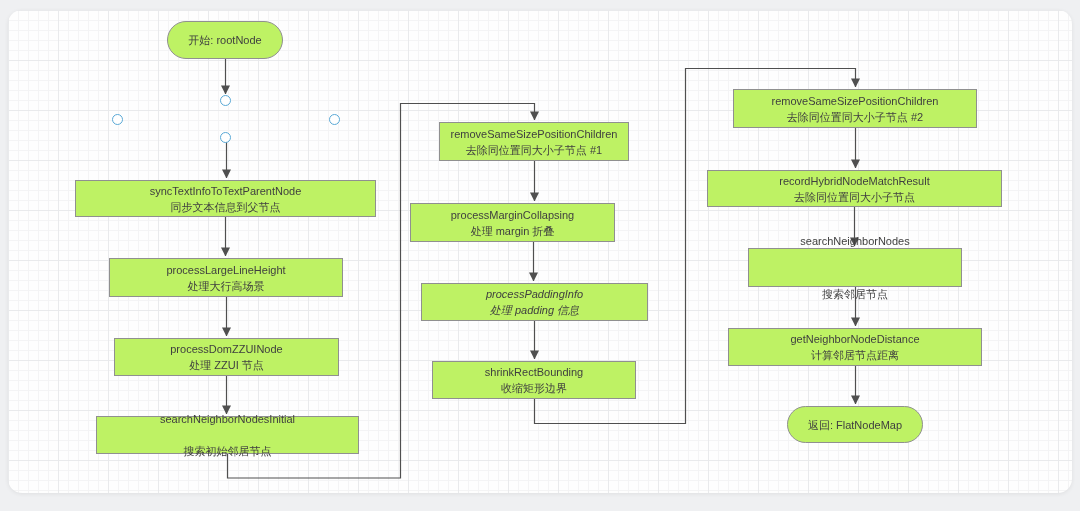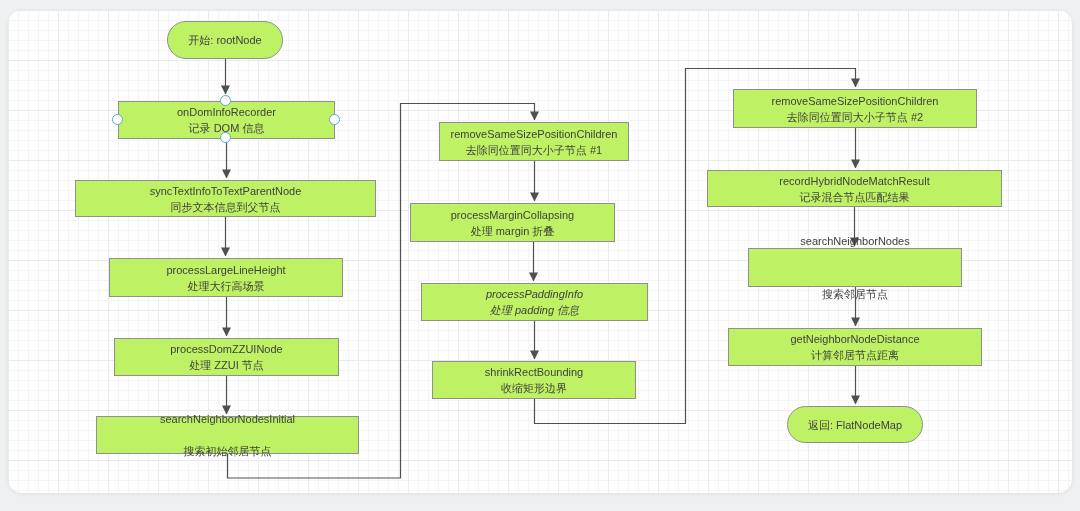--- a/index.html
+++ b/index.html
@@ -64,24 +64,20 @@
       <path d="M854.5 207 V246" marker-end="url(#arr)"></path>
       <path d="M855.5 287 V326" marker-end="url(#arr)"></path>
       <path d="M855.5 366 V404" marker-end="url(#arr)"></path>
     </g>
   </svg>
 
   <div class="node terminal" style="left:167px;top:21px;width:116px;height:38px;">
     <span class="en">开始: rootNode</span>
   </div>
 
-  <div class="node" style="left:118px;top:101px;width:217px;height:38px;">
-    <span class="en">onDomInfoRecorder</span>
-    <span class="zh">记录 DOM 信息</span>
-  </div>
 
   <div class="handle" style="left:112px;top:114px;"></div>
   <div class="handle" style="left:329px;top:114px;"></div>
   <div class="handle" style="left:220px;top:95px;"></div>
   <div class="handle" style="left:220px;top:132px;"></div>
 
   <div class="node" style="left:75px;top:180px;width:301px;height:37px;">
     <span class="en">syncTextInfoToTextParentNode</span>
     <span class="zh">同步文本信息到父节点</span>
   </div>
@@ -121,21 +117,21 @@
     <span class="zh">收缩矩形边界</span>
   </div>
 
   <div class="node" style="left:733px;top:89px;width:244px;height:39px;">
     <span class="en">removeSameSizePositionChildren</span>
     <span class="zh">去除同位置同大小子节点 #2</span>
   </div>
 
   <div class="node" style="left:707px;top:170px;width:295px;height:37px;">
     <span class="en">recordHybridNodeMatchResult</span>
-    <span class="zh">记录混合节点匹配结果</span>
+    <span class="zh">去除同位置同大小子节点</span>
   </div>
 
   <div class="node" style="left:748px;top:248px;width:214px;height:39px;gap:37px;">
     <span class="en">searchNeighborNodes</span>
     <span class="zh">搜索邻居节点</span>
   </div>
 
   <div class="node" style="left:728px;top:328px;width:254px;height:38px;">
     <span class="en">getNeighborNodeDistance</span>
     <span class="zh">计算邻居节点距离</span>

